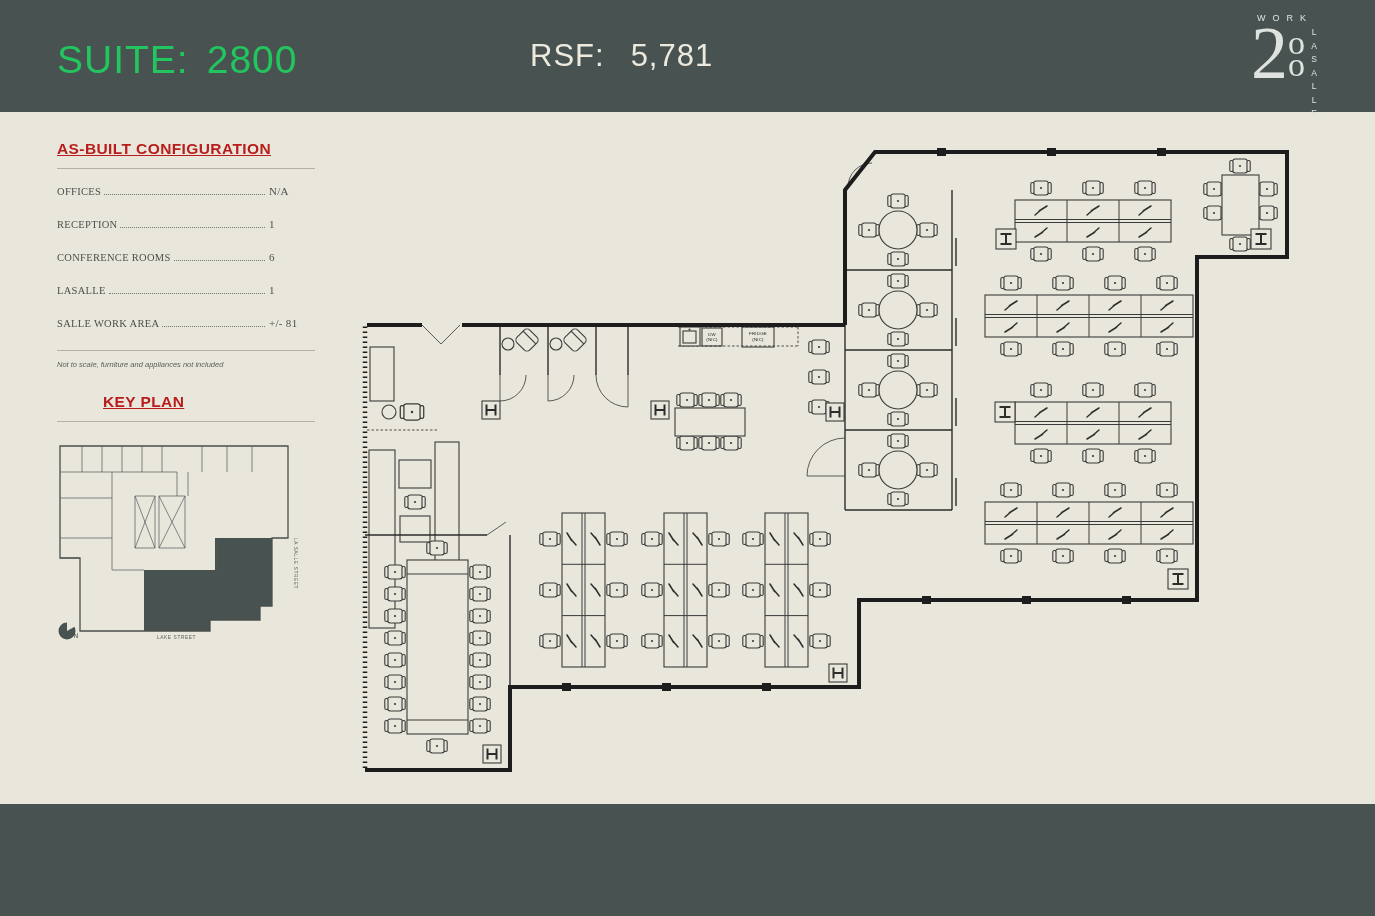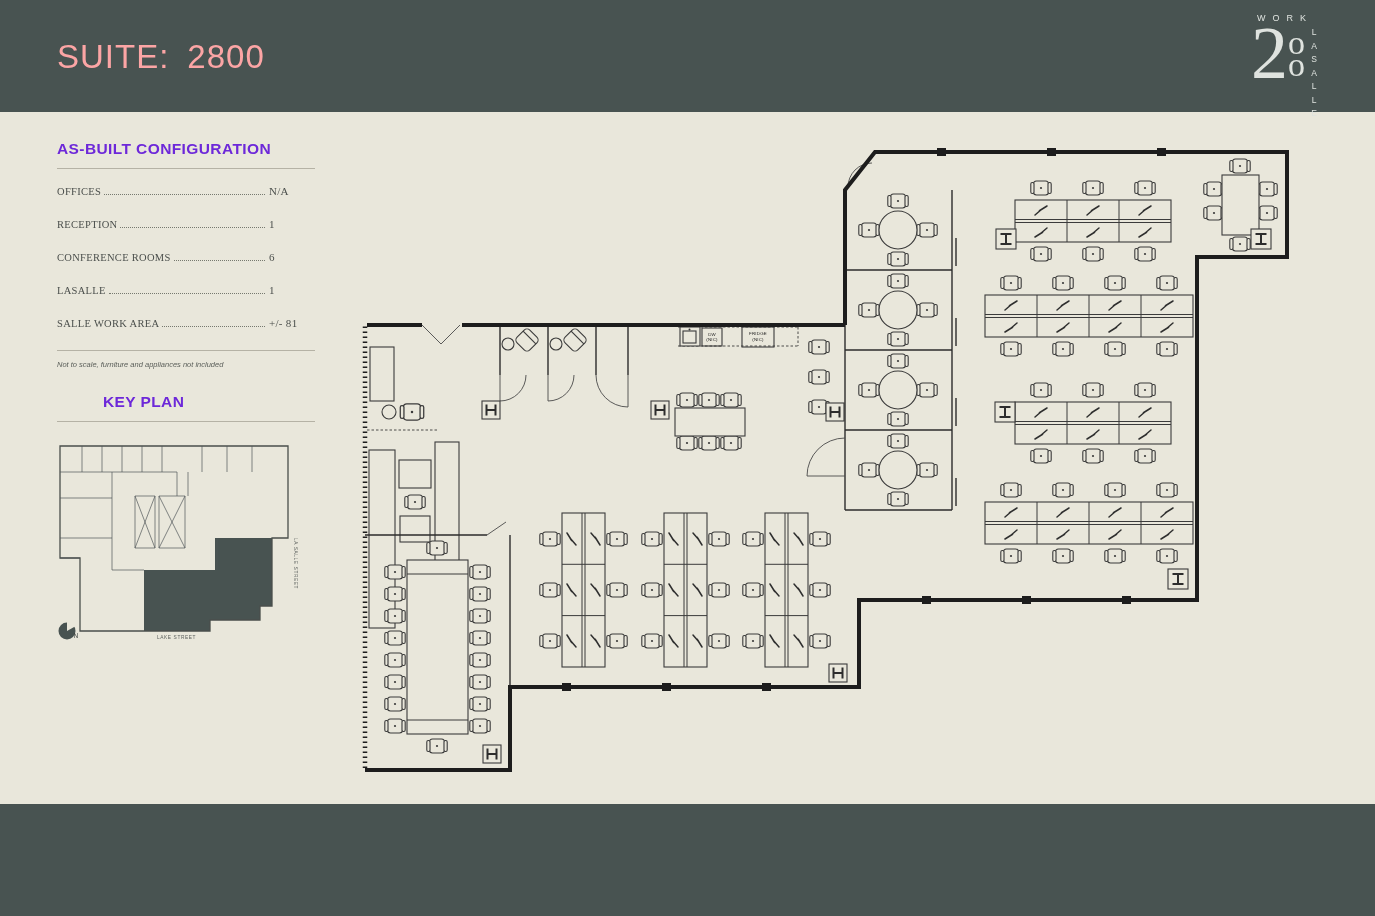--- a/index.html
+++ b/index.html
@@ -5,37 +5,37 @@
   html,body{margin:0;padding:0;}
   .page{position:relative;width:1375px;height:916px;background:#e9e7db;overflow:hidden;
         font-family:"Liberation Sans",sans-serif;}
 
   
   .bar{position:absolute;left:0;width:1375px;background:#485351;}
   .bar.top{top:0;height:112px;}
   .bar.bottom{top:804px;height:112px;}
 
   .suite-title{position:absolute;left:57px;top:38px;display:flex;gap:18px;
-               font-size:33px;letter-spacing:1px;color:#fca5a5;font-weight:400;}
+               font-size:39px;letter-spacing:1px;color:#22c55e;font-weight:400;}
   .rsf-title{position:absolute;left:530px;top:38px;display:flex;gap:26px;
              font-size:31px;letter-spacing:1px;color:#eceade;font-weight:400;}
 
   
   .logo{position:absolute;right:56px;top:13px;color:#dfe3df;}
   .logo-north{font-size:9px;letter-spacing:7px;margin-left:6px;white-space:nowrap;}
   .logo-mid{display:flex;align-items:flex-start;margin-top:2px;}
   .logo-2{font-family:"Liberation Serif",serif;font-size:74px;line-height:0.76;font-weight:400;}
   .logo-oo{display:flex;flex-direction:column;font-family:"Liberation Serif",serif;
            font-size:34px;line-height:0.64;margin-top:7px;}
   .logo-side{writing-mode:vertical-rl;text-orientation:upright;font-size:8.5px;
              letter-spacing:3.5px;margin-left:4px;margin-top:2px;}
 
   
   .sidebar{position:absolute;left:57px;top:140px;width:258px;color:#4b4f4c;}
-  .sec-title{font-size:15.5px;font-weight:600;letter-spacing:0.4px;color:#6d28d9;margin:0 0 10px 0;}
+  .sec-title{font-size:15.5px;font-weight:600;letter-spacing:0.4px;color:#b91c1c;margin:0 0 10px 0;text-decoration:underline;}
   .rule{border:none;border-top:1px solid #b5b2a5;margin:0;}
   .cfg-list{margin-top:16px;}
   .cfg-row{display:flex;align-items:flex-end;font-size:10.5px;letter-spacing:0.3px;margin-bottom:21px;font-family:Liberation Serif, serif;}
   .leader{flex:1;border-bottom:1.6px dotted #76796f;margin:0 4px 2px 3px;}
   .cfg-val{width:46px;font-size:11px;}
   .note{font-size:7.5px;font-style:italic;color:#5a5e59;margin-top:9px;}
   .kp-title{margin-top:24px;margin-left:46px;}
   .keyplan-svg{margin-top:16px;display:block;}
 
   
@@ -63,20 +63,24 @@
 </style>
 </head>
 <body>
 
 <div class="page">
 
   <div class="bar top">
     <div class="suite-title">
       <span>SUITE:</span>
       <span>2800</span>
+    </div>
+    <div class="rsf-title">
+      <span>RSF:</span>
+      <span>5,781</span>
     </div>
     <div class="logo">
       <div class="logo-north">WORK</div>
       <div class="logo-mid">
         <div class="logo-2">2</div>
         <div class="logo-oo">
           <span>o</span>
           <span>o</span>
         </div>
         <div class="logo-side">LASALLE</div>

